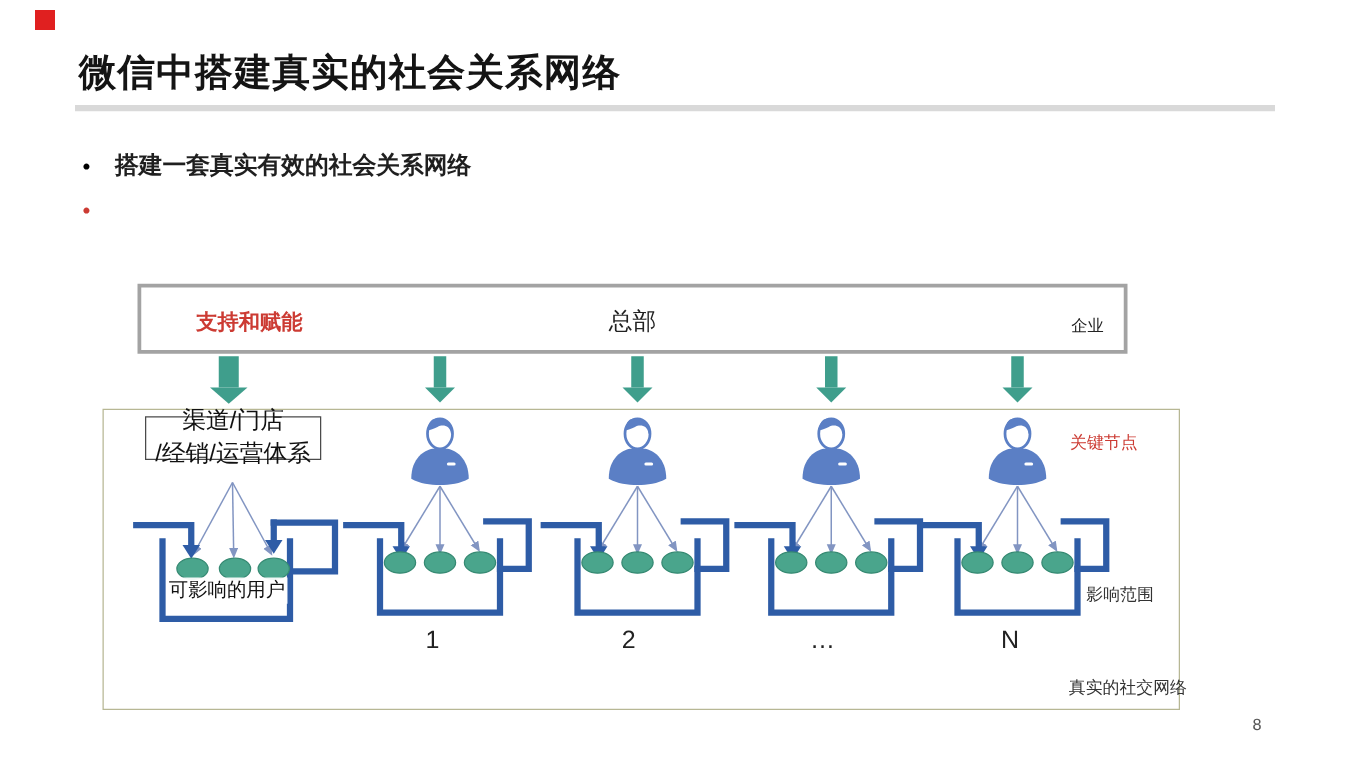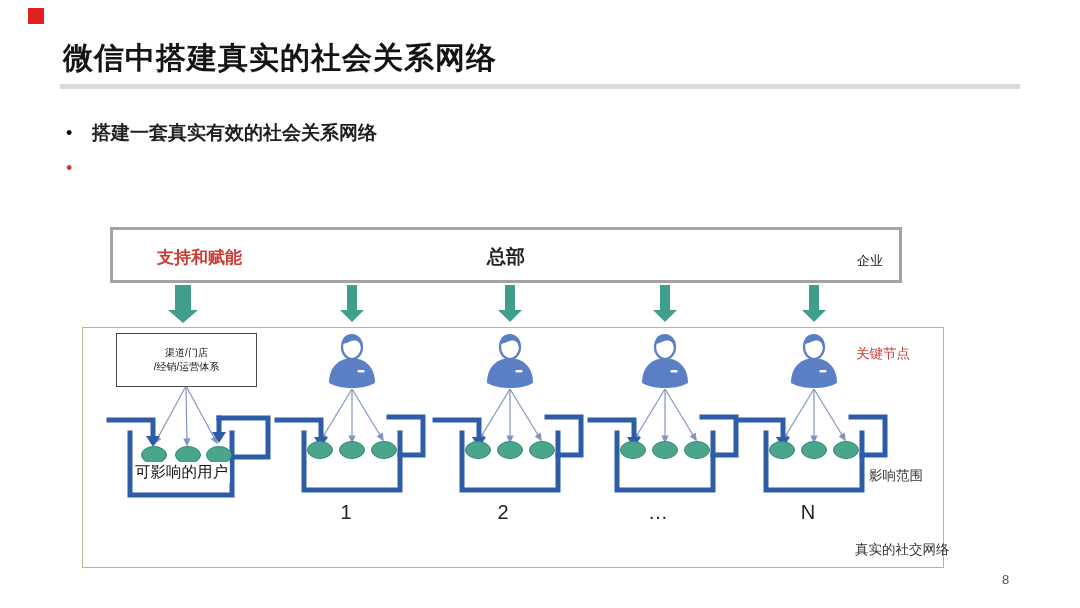--- a/index.html
+++ b/index.html
@@ -16,31 +16,31 @@
   .bullet1{top:121px;}
   .bullet1 .txt{font-size:19px;font-weight:700;color:#1f1f1f;line-height:24px;}
   .bullet2{top:156px;}
   .bullet2 .dot{color:#cc3b33;}
   .bullet2 .txt{font-size:19px;font-weight:400;color:#cc3b33;line-height:24px;}
 
   
   .hq-box{position:absolute;left:110px;top:227px;width:792px;height:56px;background:#ffffff;
           border:3px solid #a3a3a3;box-sizing:border-box;z-index:1;}
   .hq-support{position:absolute;left:44px;top:16px;font-size:17px;color:#cc3b33;font-weight:600;white-space:nowrap;}
-  .hq-center{position:absolute;left:0;right:0;top:14px;text-align:center;font-size:19px;color:#222;white-space:nowrap;font-weight:bold;}
+  .hq-center{position:absolute;left:0;right:0;top:14px;text-align:center;font-size:19px;color:#222;white-space:nowrap;}
   .hq-enterprise{position:absolute;right:16px;top:22px;font-size:13px;color:#222;white-space:nowrap;}
 
   
   .outer-box{position:absolute;left:82px;top:327px;width:862px;height:241px;border:1.5px solid #b7b794;
              box-sizing:border-box;background:transparent;z-index:1;}
 
   
-  .channel-box{position:absolute;left:116px;top:333px;width:141px;height:54px;background:#fff;
+  .channel-box{position:absolute;left:116px;top:333px;width:141px;height:35px;background:#fff;
                border:1px solid #4a4a4a;box-sizing:border-box;z-index:3;display:flex;flex-direction:column;
-               align-items:center;justify-content:center;font-size:10px;color:#111;line-height:1.4;white-space:nowrap;}
+               align-items:center;justify-content:center;font-size:19px;color:#111;line-height:1.4;white-space:nowrap;}
 
   .diagram-svg{position:absolute;left:0;top:0;width:1080px;height:608px;z-index:2;}
 
   .lbl{position:absolute;white-space:nowrap;z-index:4;text-align:right;}
   .lbl-keynode{left:856px;top:345px;font-size:13.5px;color:#cc3b33;}
   .lbl-influenced{left:133px;top:462px;font-size:15.5px;color:#111;background:rgba(255,255,255,.92);padding:0 2px;}
   .lbl-scope{left:869px;top:467px;font-size:13.5px;color:#333;}
   .lbl-network{left:815px;top:541px;font-size:13.5px;color:#333;margin-left:40px;}
   .col-num{position:absolute;top:501px;transform:translateX(-50%);font-size:20px;color:#222;z-index:4;}
   .num-1{left:346px;} .num-2{left:503px;} .num-3{left:658px;} .num-4{left:808px;}

